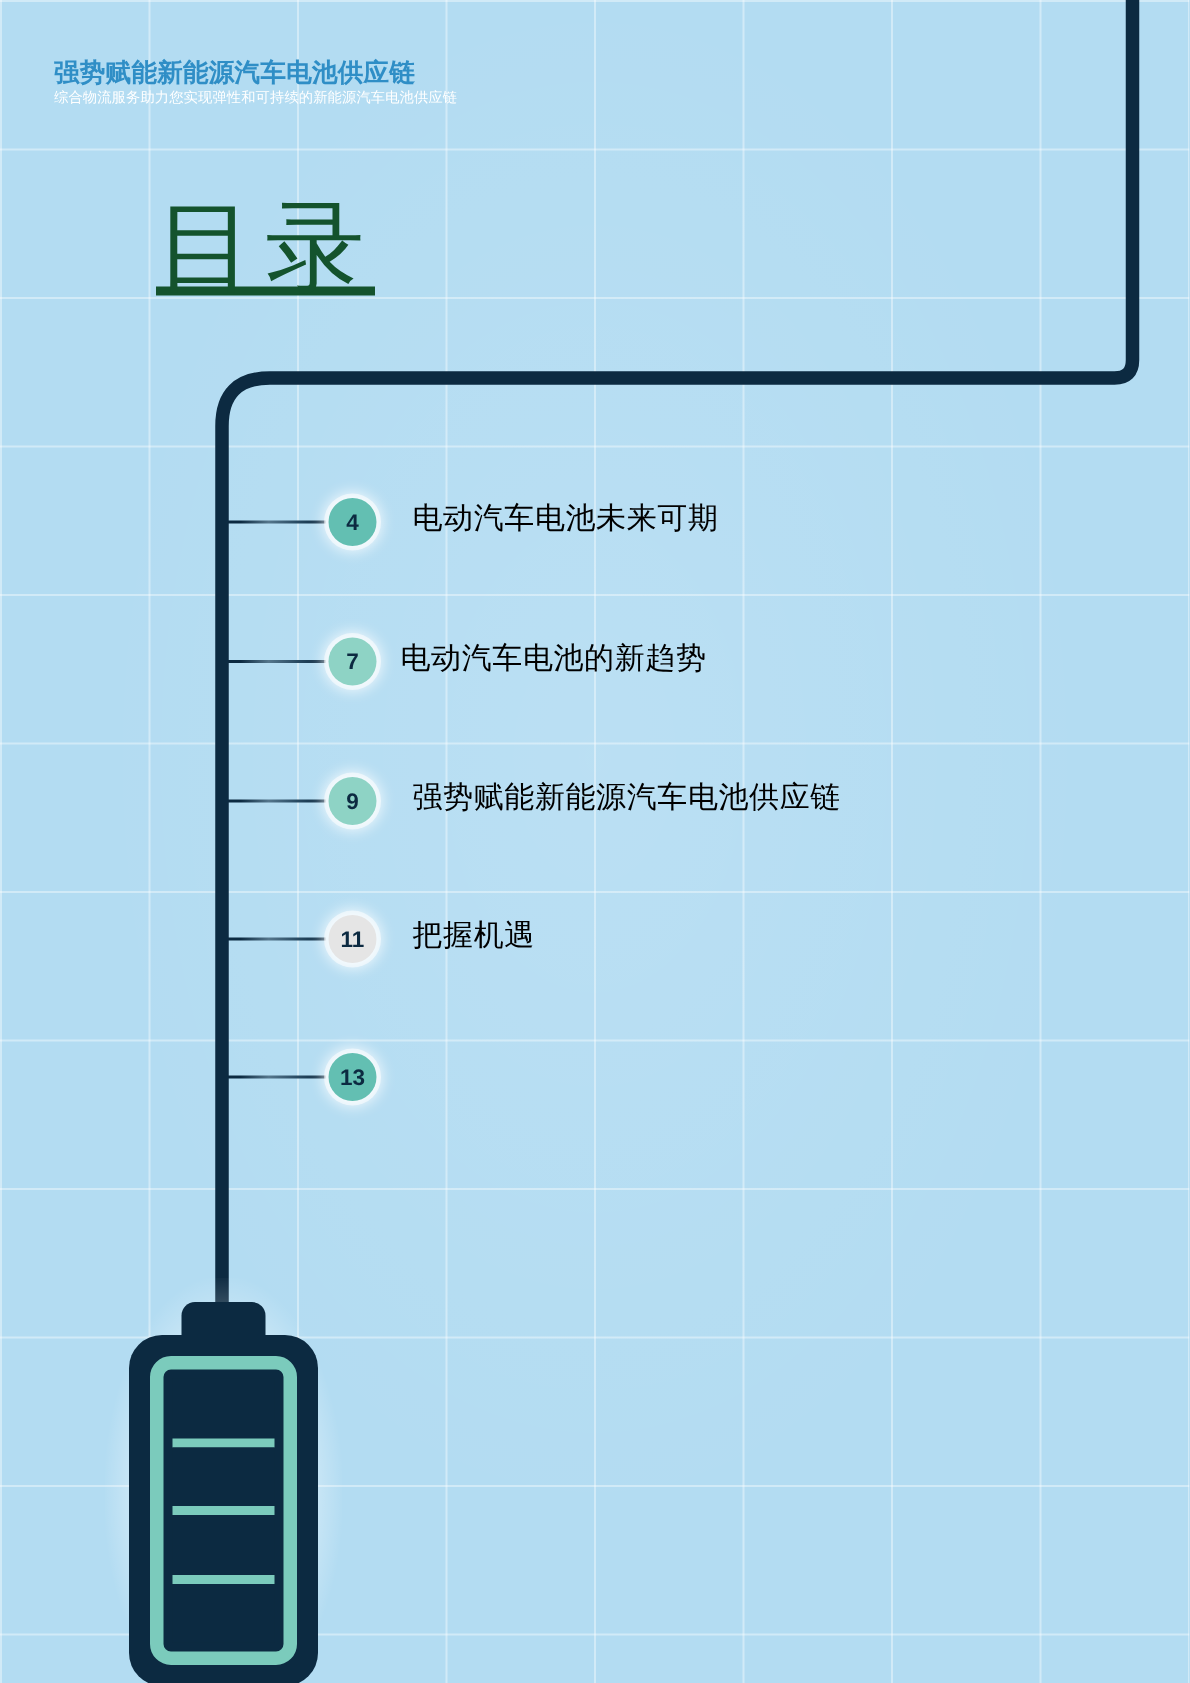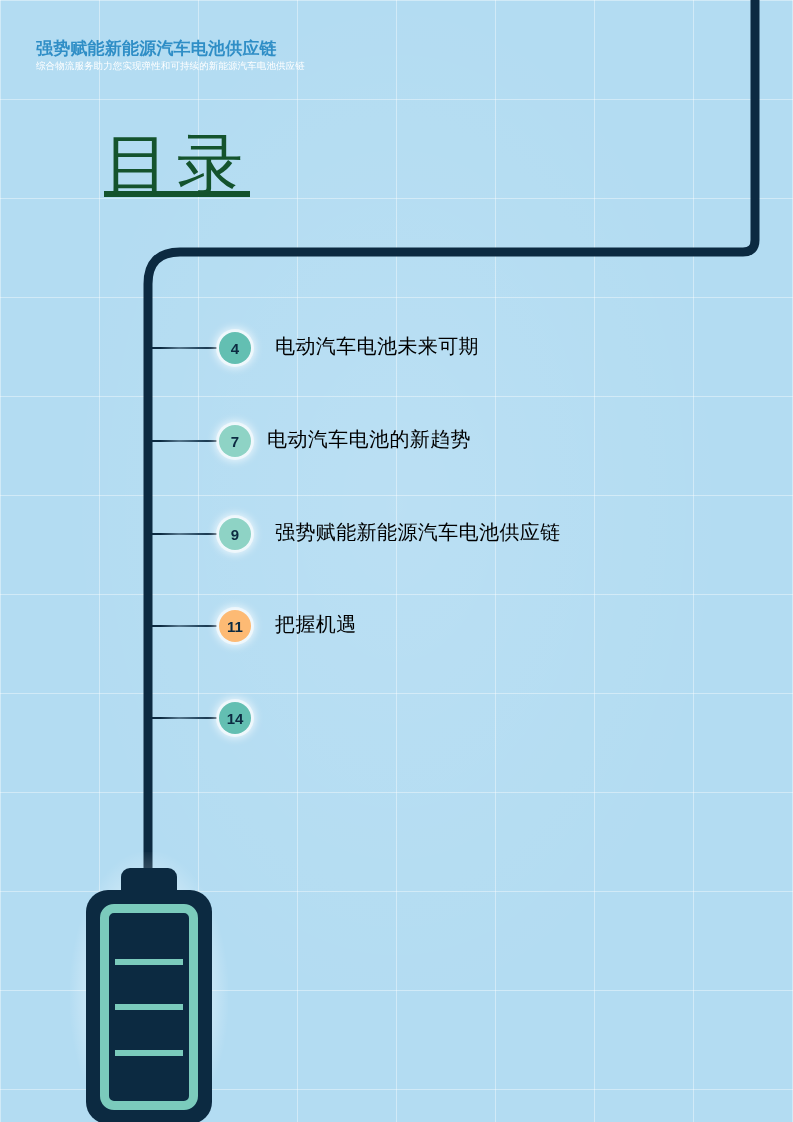--- a/index.html
+++ b/index.html
@@ -250,32 +250,32 @@
       <div class="toc-badge" style="left:71px; top:-16px; background:#8ed3c5">
         <span>9</span>
       </div>
       <div class="toc-label" style="left:127px; top:-14px;">
         <span class="line-normal">强势赋能新能源汽车电池供应链</span>
       </div>
     </div>
 
     <div class="toc-entry" style="top:626px">
       <div class="toc-connector" style="width:69px"></div>
-      <div class="toc-badge" style="left:71px; top:-16px; background:#fdba74">
+      <div class="toc-badge" style="left:71px; top:-16px; background:#e5e5e5">
         <span>11</span>
       </div>
       <div class="toc-label" style="left:127px; top:-14px;">
         <span class="line-normal">把握机遇</span>
       </div>
     </div>
 
     <div class="toc-entry" style="top:718px">
       <div class="toc-connector" style="width:69px"></div>
       <div class="toc-badge" style="left:71px; top:-16px; background:#63bfb2">
-        <span>14</span>
+        <span>13</span>
       </div>
       <div class="toc-label" style="left:127px; top:-40px;">
       </div>
     </div>
 
   </div>
 
   <div id="battery">
     <div id="battery-glow"></div>
     <div id="battery-cap"></div>

